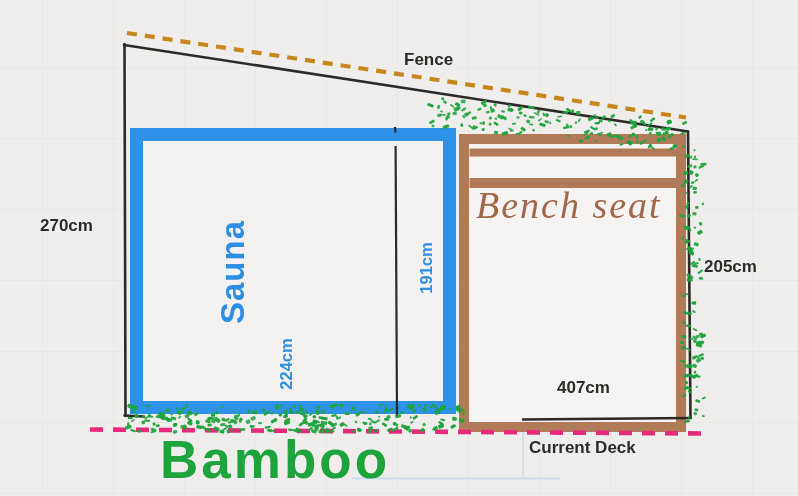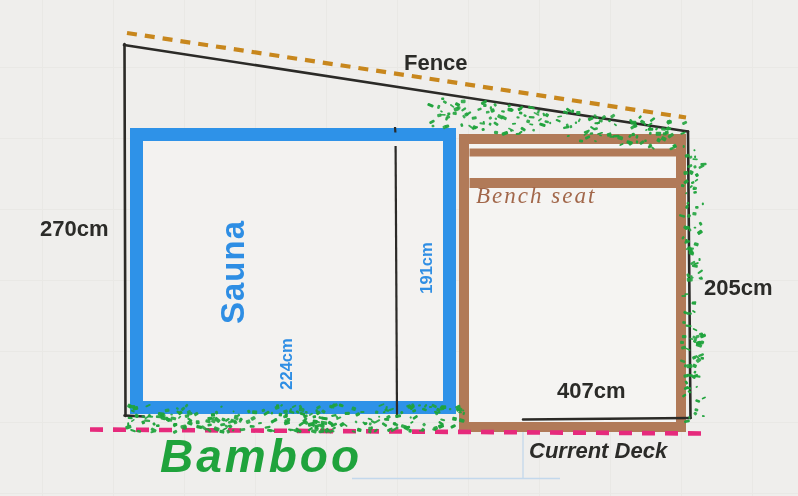--- a/index.html
+++ b/index.html
@@ -9,34 +9,34 @@
     background-color:#efeeec;
     background-image:
       linear-gradient(#e9e8e5 1.5px, transparent 1.5px),
       linear-gradient(90deg, #e9e8e5 1.5px, transparent 1.5px);
     background-size:71px 71px;
     background-position:42px 67px;
   }
   #canvas-svg{position:absolute;left:0;top:0;}
   .label{
     position:absolute;color:var(--c-label,#2b2b28);
-    font-weight:700;font-size:22px;white-space:nowrap;
+    font-weight:700;font-size:17px;white-space:nowrap;
   }
   .vlabel{
     position:absolute;transform:translate(-50%,-50%) rotate(-90deg);
     white-space:nowrap;font-weight:700;color:var(--c-blue-label,#2e8ee4);
   }
   .sauna-title{font-size:33px;letter-spacing:1px;}
   .dim-blue{font-size:16.5px;}
   .bench-title{
     position:absolute;font-family:"Liberation Serif",serif;font-style:italic;
-    font-size:23px;letter-spacing:2px;color:var(--c-bench-text,#a2674a);white-space:nowrap;
+    font-size:38px;letter-spacing:2px;color:var(--c-bench-text,#a2674a);white-space:nowrap;
   }
   .bamboo-title{
-    position:absolute;font-style:italic;font-weight:600;font-size:46px;
+    position:absolute;font-weight:600;font-size:53px;
     letter-spacing:3px;color:var(--c-green,#1fa33c);white-space:nowrap;line-height:1;
   }
   .sauna-rect{fill:#f3f2f0;stroke:var(--c-sauna,#2e92e8);stroke-width:13;}
   .bench-rect{fill:#f5f4f2;stroke:var(--c-bench,#b17a58);stroke-width:10;}
   .bench-bar{fill:var(--c-bench,#b17a58);}
   .deck-line{stroke:var(--c-line,#2b2a27);stroke-width:2.6;fill:none;stroke-linecap:round;}
   .thin-line{stroke:var(--c-line,#2b2a27);stroke-width:2.2;fill:none;}
   .fence-line{stroke:var(--c-fence,#c8871d);stroke-width:4.2;fill:none;stroke-dasharray:10 8;stroke-linecap:butt;}
   .boundary-line{stroke:var(--c-pink,#e62a7c);stroke-width:4.6;fill:none;stroke-dasharray:13 10;stroke-linecap:butt;}
   .guide-line{stroke:#c3d8ec;stroke-width:1.3;fill:none;}
@@ -596,25 +596,25 @@
       <rect x="689.4" y="251.2" width="5.0" height="2.1" rx="1" transform="rotate(38 691.9 252.3)" fill="#1fa33c" opacity="0.99"></rect>
       <rect x="685.1" y="380.5" width="2.5" height="3.9" rx="1" transform="rotate(-33 686.3 382.4)" fill="#1fa33c" opacity="0.99"></rect>
       <rect x="695.0" y="355.9" width="4.5" height="2.0" rx="1" transform="rotate(36 697.3 356.8)" fill="#1fa33c" opacity="0.90"></rect>
     </g>
 </svg>
 
 <div class="label" style="left:404px;top:50px;">Fence</div>
 
 <div class="label" style="left:40px;top:216px;">270cm</div>
 
-<div class="label" style="left:704px;top:275px;">205cm</div>
+<div class="label" style="left:704px;top:257px;">205cm</div>
 
 <div class="label" style="left:557px;top:378px;">407cm</div>
 
-<div class="label" style="left:529px;top:438px;font-style:italic;">Current Deck</div>
+<div class="label" style="left:529px;top:438px;">Current Deck</div>
 
 <div class="vlabel sauna-title" style="left:233px;top:272px;">Sauna</div>
 
 <div class="vlabel dim-blue" style="left:286px;top:364px;">224cm</div>
 
 <div class="vlabel dim-blue" style="left:426px;top:268px;">191cm</div>
 
 <div class="bench-title" style="left:476px;top:183px;">Bench seat</div>
 
 <div class="bamboo-title" style="left:160px;top:433px;">Bamboo</div>

